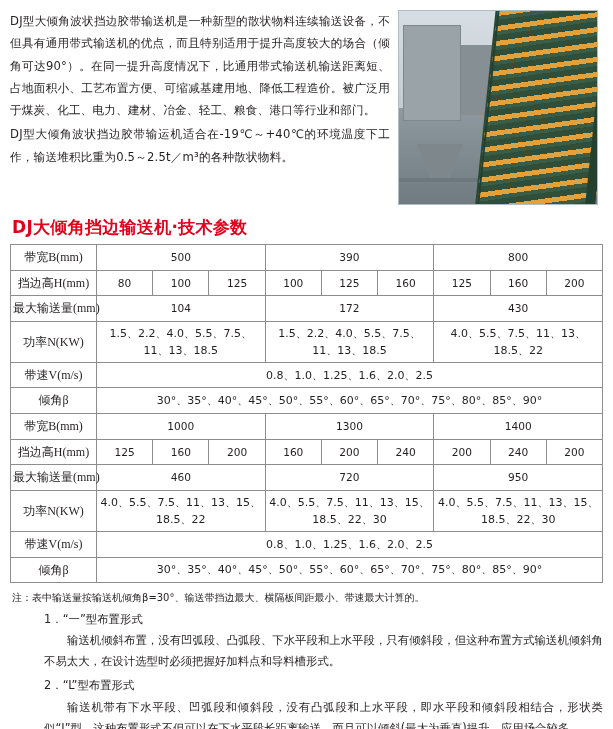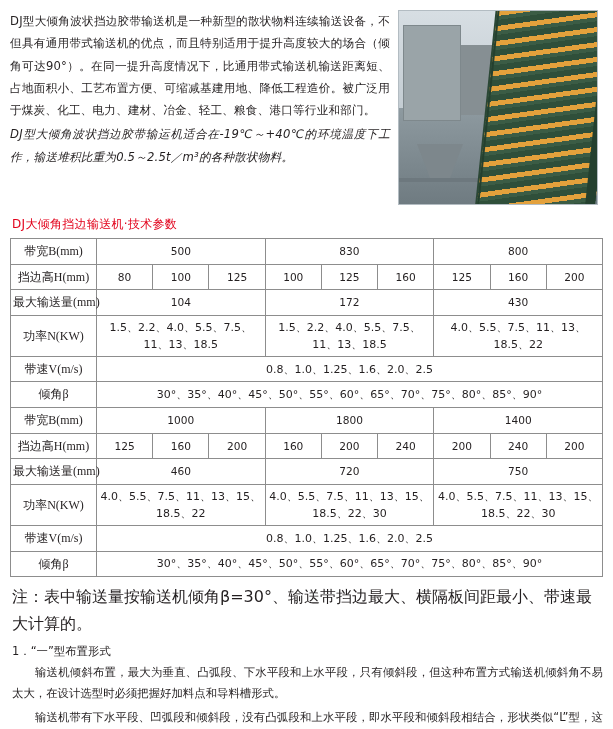--- a/index.html
+++ b/index.html
@@ -32,21 +32,21 @@
   .intro-text {
     width: 380px;
     flex: 0 0 380px;
     font-size: 11.6px;
     line-height: 1.92;
     text-align: justify;
     color: #231f20;
     letter-spacing: 0.2px;
   }
   .intro-text p { margin: 0 0 0 0; }
-  .intro-text p + p { margin-top: 2px; font-style: italic; }
+  .intro-text p + p { margin-top: 2px; }
   .indent { text-indent: 0; }
 
   .photo {
     width: 200px;
     height: 195px;
     flex: 0 0 200px;
     position: relative;
     overflow: hidden;
     background: linear-gradient(#cfd6dc, #b9c3c9 55%, #9aa7ad);
     border: 1px solid #b3bcc2;
@@ -102,22 +102,22 @@
   .photo .hopper {
     position: absolute; left: 18px; bottom: 26px;
     width: 46px; height: 34px;
     background: #7d878c;
     clip-path: polygon(0 0, 100% 0, 72% 100%, 28% 100%);
   }
 
   
   .sec-title {
     color: #e2001a;
-    font-weight: normal;
-    font-size: 12px;
+    font-weight: bold;
+    font-size: 17px;
     margin: 11px 0 5px 2px;
     letter-spacing: 0.3px;
   }
 
   
   table.spec {
     width: 593px;
     border-collapse: collapse;
     table-layout: fixed;
     font-size: 10.6px;
@@ -133,34 +133,34 @@
   td.hd {
     width: 86px;
     text-align: center;
     white-space: nowrap;
     font-size: 12px;
     font-family: Liberation Serif, serif;
   }
   .cellsmall { font-size: 11px; }
 
   .note {
-    font-size: 16px;
+    font-size: 10px;
     line-height: 1.7;
     margin: 6px 0 0 2px;
     color: #231f20;
   }
 
   
   .lf {
     font-size: 11.4px;
     line-height: 1.85;
     color: #231f20;
     margin-left: 2px;
   }
-  .lf .item { margin-top: 3px; }
+  .lf .item { margin-top: 3px; margin-left: 32px; }
   .lf .itemtitle { }
   .lf .body { text-indent: 23px; text-align: justify; }
 </style>
 </head>
 <body>
 
 <div class="page">
 
   <div class="intro">
     <div class="intro-text">
@@ -183,21 +183,21 @@
     </div>
   </div>
 
   <div class="sec-title">DJ大倾角挡边输送机·技术参数</div>
 
   <table class="spec">
     <tbody>
         <tr>
           <td class="hd">带宽B(mm)</td>
           <td colspan="3">500</td>
-          <td colspan="3">830</td>
+          <td colspan="3">390</td>
           <td colspan="3">800</td>
         </tr>
         <tr>
           <td class="hd">挡边高H(mm)</td>
           <td>80</td>
           <td>100</td>
           <td>125</td>
           <td>100</td>
           <td>125</td>
           <td>160</td>
@@ -221,40 +221,40 @@
           <td class="hd">带速V(m/s)</td>
           <td colspan="9" class="cellsmall">0.8、1.0、1.25、1.6、2.0、2.5</td>
         </tr>
         <tr>
           <td class="hd">倾角β</td>
           <td colspan="9" class="cellsmall">30°、35°、40°、45°、50°、55°、60°、65°、70°、75°、80°、85°、90°</td>
         </tr>
         <tr>
           <td class="hd">带宽B(mm)</td>
           <td colspan="3">1000</td>
-          <td colspan="3">1800</td>
+          <td colspan="3">1300</td>
           <td colspan="3">1400</td>
         </tr>
         <tr>
           <td class="hd">挡边高H(mm)</td>
           <td>125</td>
           <td>160</td>
           <td>200</td>
           <td>160</td>
           <td>200</td>
           <td>240</td>
           <td>200</td>
           <td>240</td>
           <td>200</td>
         </tr>
         <tr>
           <td class="hd">最大输送量(mm)</td>
           <td colspan="3">460</td>
           <td colspan="3">720</td>
-          <td colspan="3">750</td>
+          <td colspan="3">950</td>
         </tr>
         <tr>
           <td class="hd">功率N(KW)</td>
           <td colspan="3" class="cellsmall">4.0、5.5、7.5、11、13、15、18.5、22</td>
           <td colspan="3" class="cellsmall">4.0、5.5、7.5、11、13、15、18.5、22、30</td>
           <td colspan="3" class="cellsmall">4.0、5.5、7.5、11、13、15、18.5、22、30</td>
         </tr>
         <tr>
           <td class="hd">带速V(m/s)</td>
           <td colspan="9" class="cellsmall">0.8、1.0、1.25、1.6、2.0、2.5</td>
@@ -265,21 +265,22 @@
         </tr>
       </tbody>
   </table>
 
   <div class="note">注：表中输送量按输送机倾角β=30°、输送带挡边最大、横隔板间距最小、带速最大计算的。</div>
 
 
   <div class="lf">
     <div class="item">
       <div class="itemtitle">1．“一”型布置形式</div>
-      <div class="body">输送机倾斜布置，最大为垂直、凸弧段、下水平段和上水平段，只有倾斜段，但这种布置方式输送机倾斜角不易太大，在设计选型时必须把握好加料点和导料槽形式。</div>
+      <div class="body">输送机倾斜布置，没有凹弧段、凸弧段、下水平段和上水平段，只有倾斜段，但这种布置方式输送机倾斜角不易太大，在设计选型时必须把握好加料点和导料槽形式。</div>
     </div>
     <div class="item">
+      <div class="itemtitle">2．“L”型布置形式</div>
       <div class="body">输送机带有下水平段、凹弧段和倾斜段，没有凸弧段和上水平段，即水平段和倾斜段相结合，形状类似“L”型，这种布置形式不但可以在下水平段长距离输送，而且可以倾斜(最大为垂直)提升，应用场合较多。</div>
     </div>
 
   </div>
 
 </div>
 
 </body></html>

